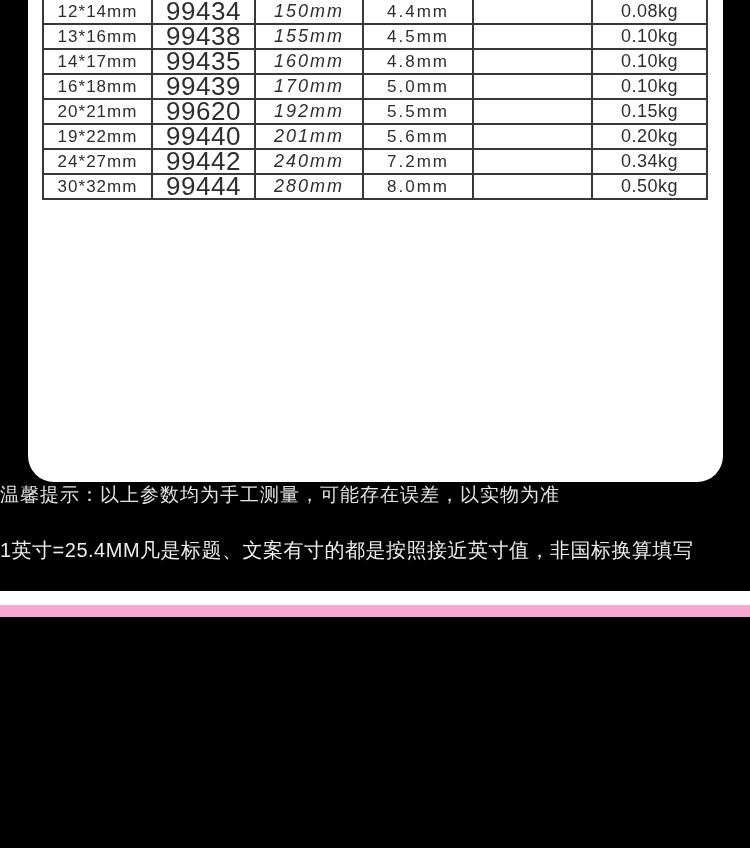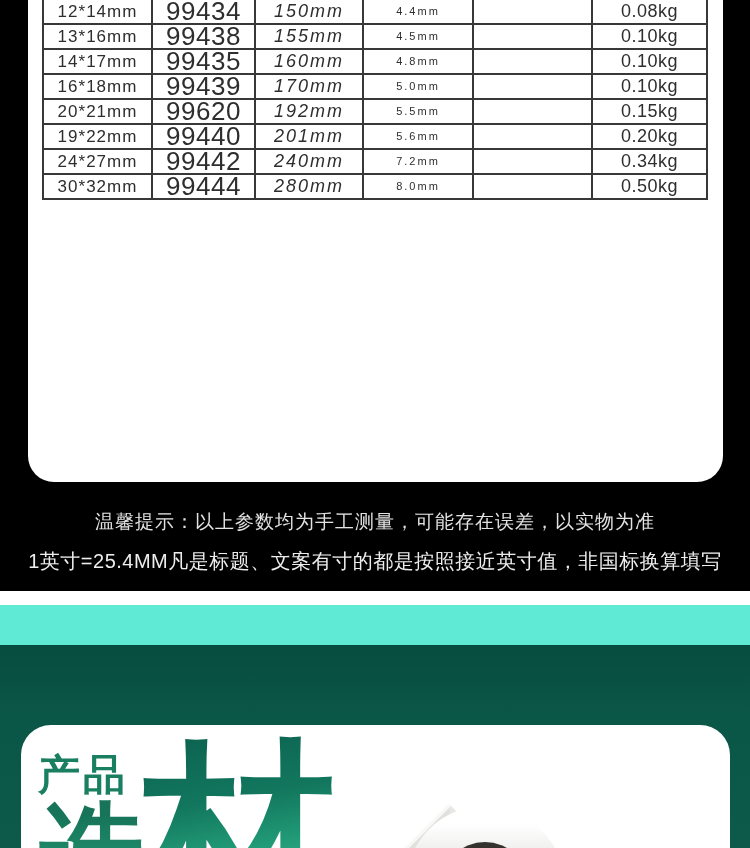--- a/index.html
+++ b/index.html
@@ -1,36 +1,36 @@
 <!DOCTYPE html>
 <html><head>
 <meta charset="utf-8">
 <style>
   * { margin:0; padding:0; box-sizing:border-box; }
   body { background:#000; font-family:"Liberation Sans", sans-serif; }
-  .page { position:relative; width:750px; height:848px; overflow:hidden; background:#5eead4; }
+  .page { position:relative; width:750px; height:617px; overflow:hidden; background:#f9a8d4; }
 
   
   .top-section { height:591px; background:#000; overflow:hidden; }
   .spec-card { width:695px; height:484px; margin:-22px auto 0; background:#ffffff; border-radius:0 0 26px 26px; }
   .spec-table { border-collapse:collapse; table-layout:fixed; width:664px; margin:20px auto 0; }
   .spec-table td {
     border:2px solid #383838; height:23px; line-height:23px; padding:0;
     text-align:center; vertical-align:middle; color:#2e2e2e; white-space:nowrap; overflow:visible;
   }
   .td-size  { font-size:17px; letter-spacing:1px; }
   .td-model { font-size:26px; letter-spacing:0.5px; color:#2a2a2a; }
   .td-len   { font-size:18px; letter-spacing:2px;font-style:italic; }
-  .td-thk   { font-size:11px; letter-spacing:2px; }
+  .td-thk   { font-size:17px; letter-spacing:2px; }
   .td-blank { }
   .td-wt    { font-size:18px; letter-spacing:0.5px;margin-left:31px; }
 
-  .notes { padding-top:27px; text-align:center; }
+  .notes { text-align:left; }
   .note-line1 { font-size:19px; letter-spacing:1px; color:#e3e3e3; }
-  .note-line2 { font-size:20px; margin-top:13px; letter-spacing:0.5px; color:#ededed; }
+  .note-line2 { font-size:20px; margin-top:29px; letter-spacing:0.5px; color:#ededed; }
 
   
   .white-strip { height:14px; background:#ffffff; }
 
   
   .green-section { position:relative; height:243px; overflow:hidden;
     background:linear-gradient(180deg,#074c3f 0%, #0b5747 30%, #0d5b4b 100%);margin-top:40px; }
   .material-card { position:absolute; left:21px; right:20px; top:80px; height:200px;
     background:#ffffff; border-radius:30px 30px 0 0; overflow:hidden; }
 

